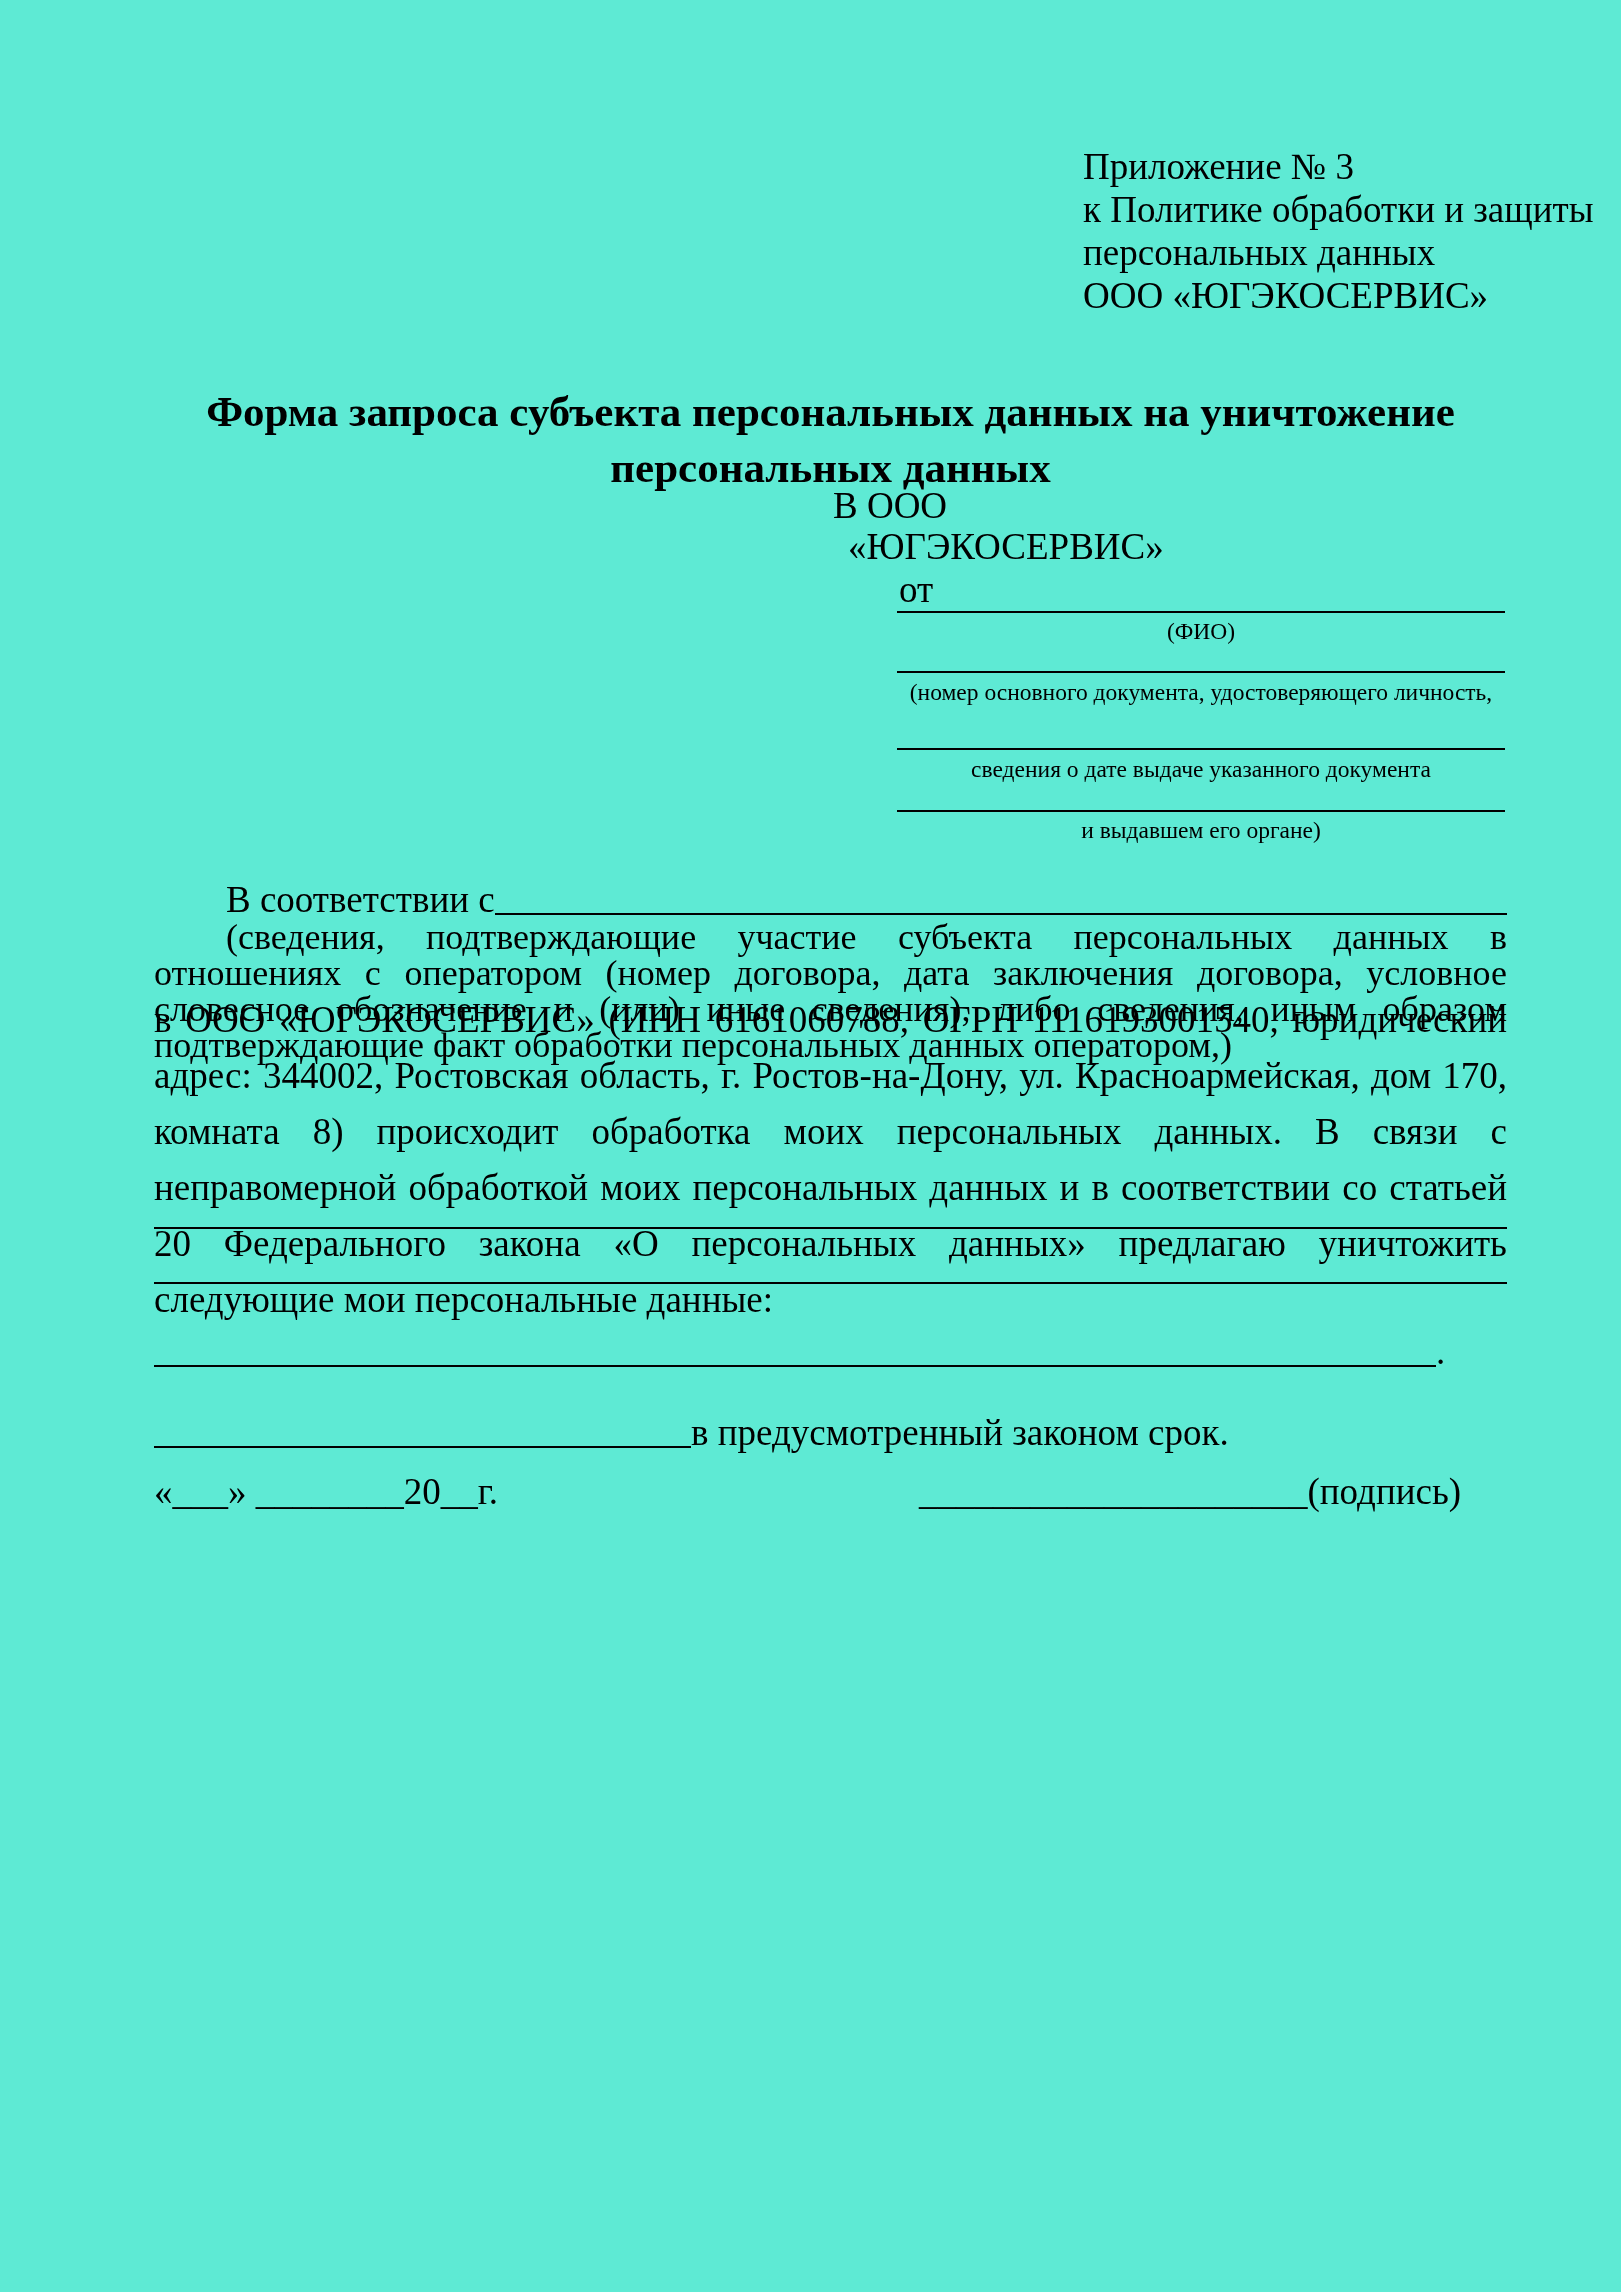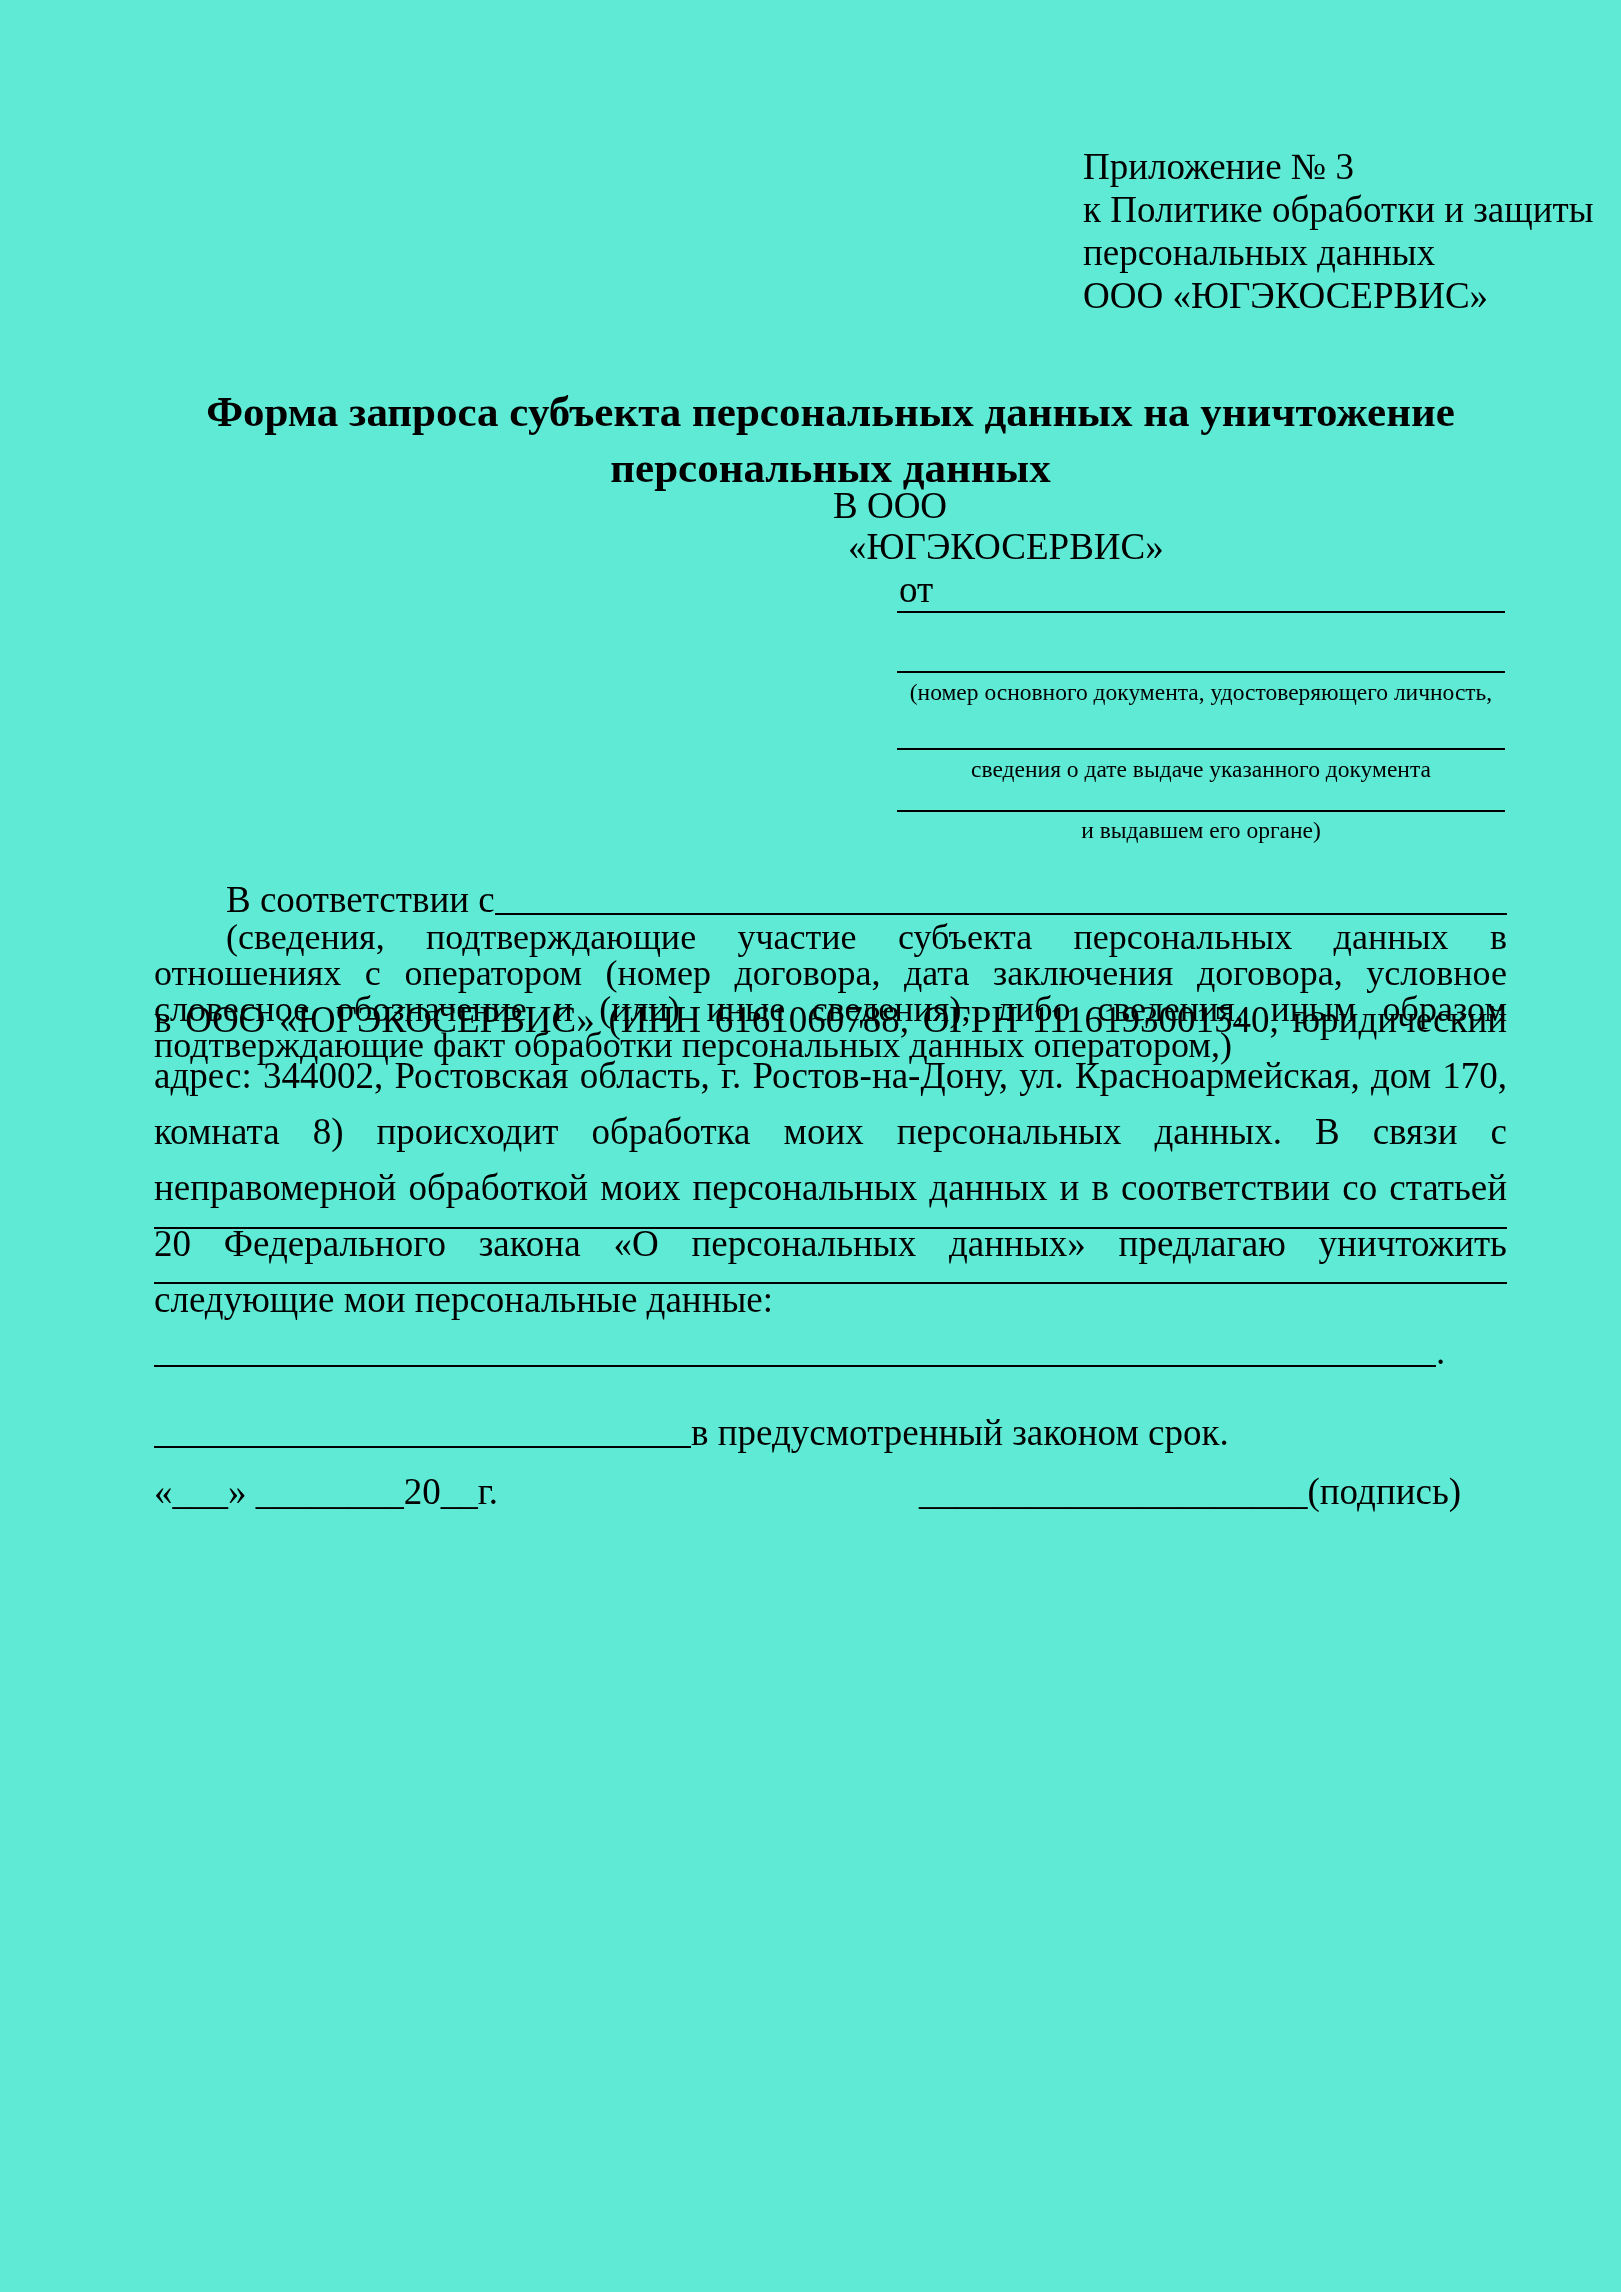--- a/index.html
+++ b/index.html
@@ -104,20 +104,21 @@
     <div>ООО «ЮГЭКОСЕРВИС»</div>
   </div>
 
   <div class="abs doc-title">Форма запроса субъекта персональных данных на уничтожение персональных данных</div>
 
   <div class="abs addr1">В ООО</div>
   <div class="abs addr2">«ЮГЭКОСЕРВИС»</div>
   <div class="abs addr3">от</div>
 
   <div class="abs fill-rule addr-rule r1"></div>
+  <div class="abs addr-label l1">(ФИО)</div>
 
   <div class="abs fill-rule addr-rule r2"></div>
   <div class="abs addr-label l2">(номер основного документа, удостоверяющего личность,</div>
 
   <div class="abs fill-rule addr-rule r3"></div>
   <div class="abs addr-label l3">сведения о дате выдаче указанного документа</div>
 
   <div class="abs fill-rule addr-rule r4"></div>
   <div class="abs addr-label l4">и выдавшем его органе)</div>
 

